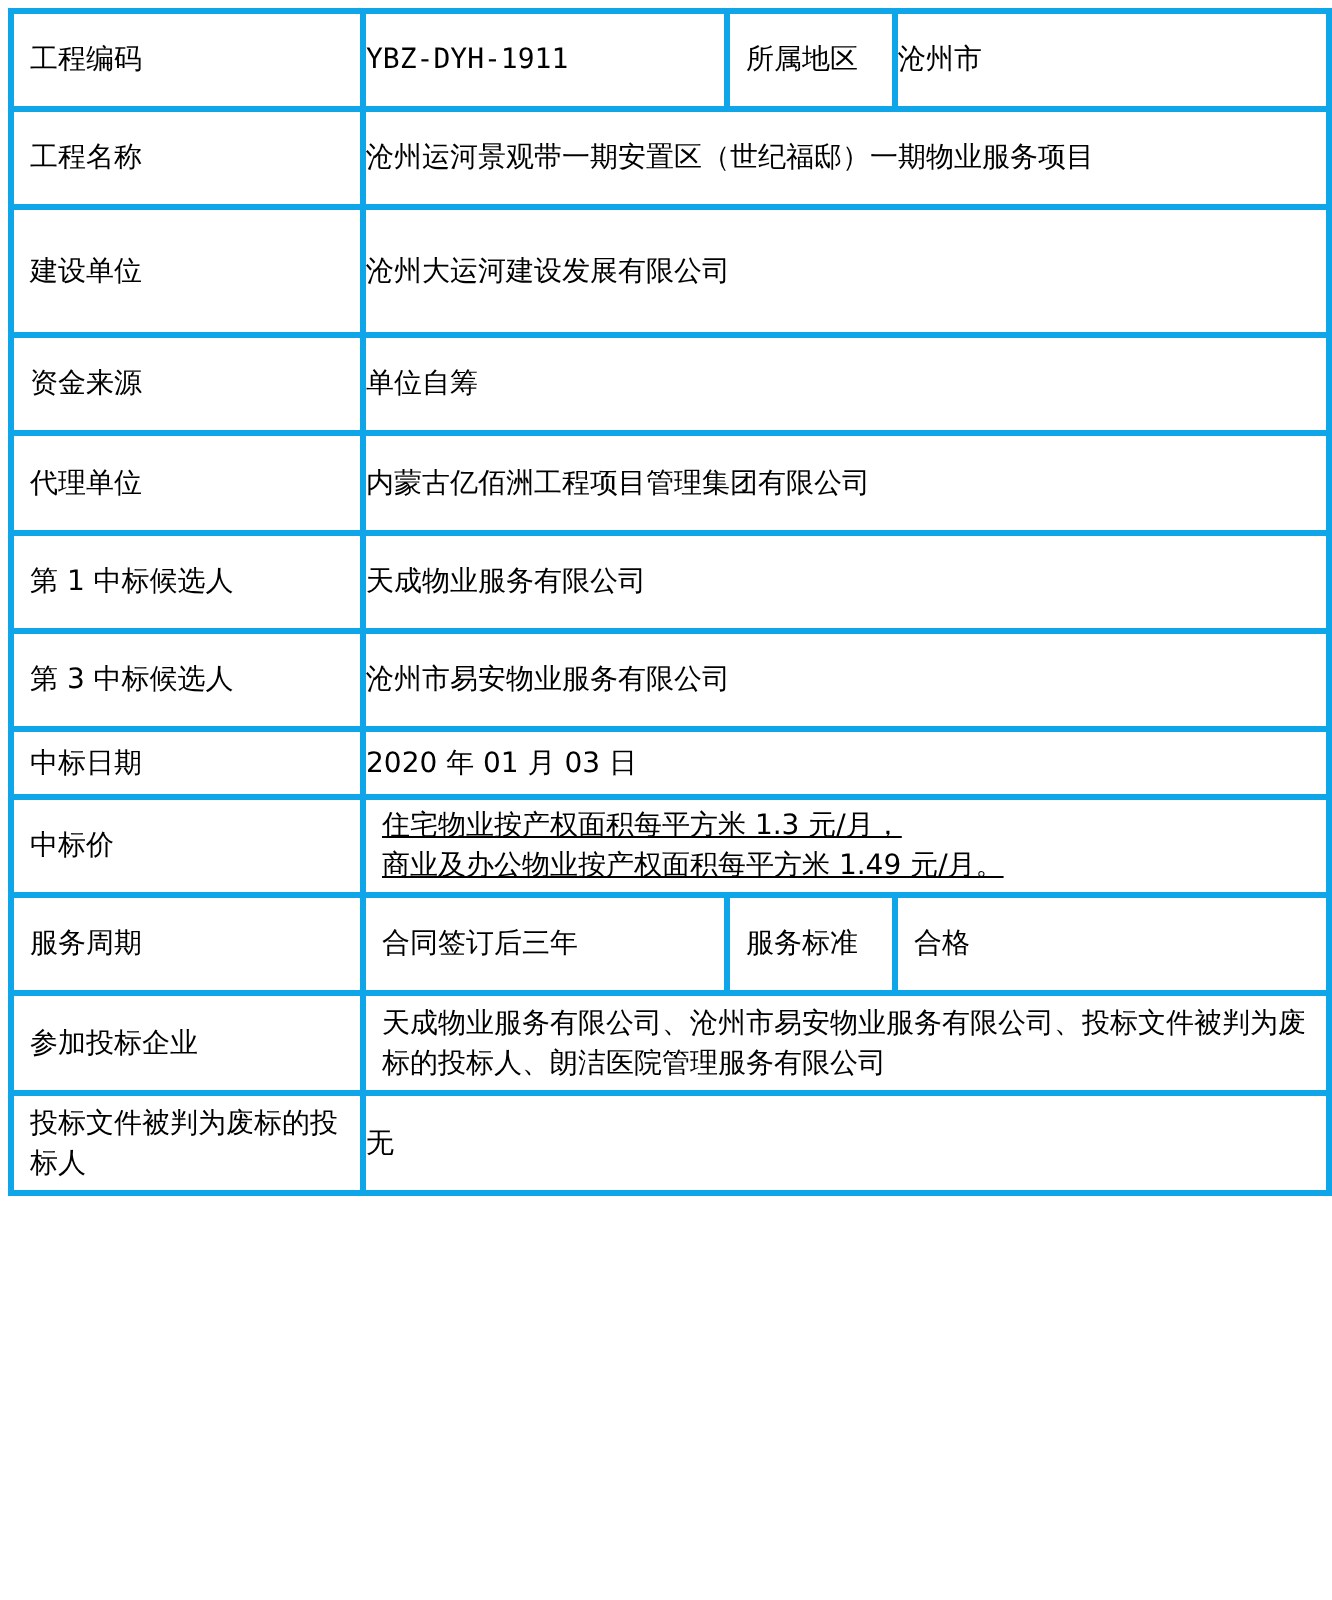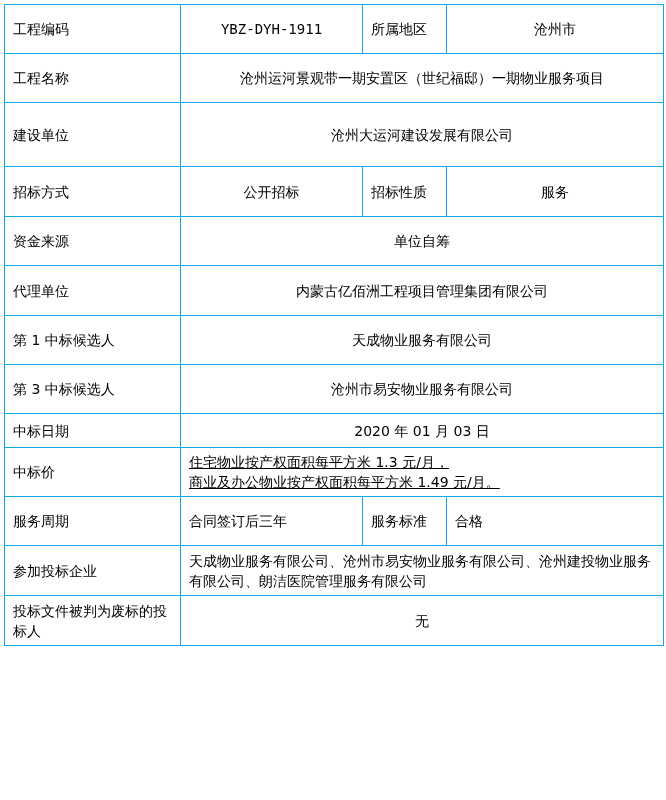--- a/index.html
+++ b/index.html
@@ -16,30 +16,30 @@
     }
     table.bid {
       position: absolute;
       left: 4px;
       top: 4px;
       border-collapse: collapse;
       table-layout: fixed;
       width: 659px;
     }
     table.bid td {
-      border: 1px solid #0ea5e9;
+      border: 3px solid #0ea5e9;
       font-size: 14px;
       line-height: 20px;
       padding: 0 0 0 8px;
       vertical-align: middle;
       overflow: hidden;
       white-space: nowrap;
     }
     table.bid td.center {
-      text-align: center;
+      text-align: left;
       padding-left: 0;
     }
     table.bid td.wrap {
       white-space: normal;
       word-break: break-all;
       padding-right: 4px;
       line-height: 20px;
     }
     .mono {
       font-family: "DejaVu Sans Mono", "Liberation Mono", monospace;
@@ -65,26 +65,20 @@
       <td class="center">沧州市</td>
     </tr>
     <tr style="height:49px">
       <td>工程名称</td>
       <td colspan="3" class="center">沧州运河景观带一期安置区（世纪福邸）一期物业服务项目</td>
     </tr>
     <tr style="height:64px">
       <td>建设单位</td>
       <td colspan="3" class="center">沧州大运河建设发展有限公司</td>
     </tr>
-    <tr style="height:50px">
-      <td>招标方式</td>
-      <td class="center">公开招标</td>
-      <td>招标性质</td>
-      <td class="center">服务</td>
-    </tr>
     <tr style="height:49px">
       <td>资金来源</td>
       <td colspan="3" class="center">单位自筹</td>
     </tr>
     <tr style="height:50px">
       <td>代理单位</td>
       <td colspan="3" class="center">内蒙古亿佰洲工程项目管理集团有限公司</td>
     </tr>
     <tr style="height:49px">
       <td>第 1 中标候选人</td>
@@ -106,20 +100,20 @@
       </td>
     </tr>
     <tr style="height:49px">
       <td>服务周期</td>
       <td>合同签订后三年</td>
       <td>服务标准</td>
       <td>合格</td>
     </tr>
     <tr style="height:50px">
       <td>参加投标企业</td>
-      <td colspan="3" class="wrap">天成物业服务有限公司、沧州市易安物业服务有限公司、沧州建投物业服务有限公司、朗洁医院管理服务有限公司</td>
+      <td colspan="3" class="wrap">天成物业服务有限公司、沧州市易安物业服务有限公司、投标文件被判为废标的投标人、朗洁医院管理服务有限公司</td>
     </tr>
     <tr style="height:50px">
       <td class="wrap">投标文件被判为废标的投标人</td>
       <td colspan="3" class="center">无</td>
     </tr>
   </tbody>
 </table>
 
 </body></html>

